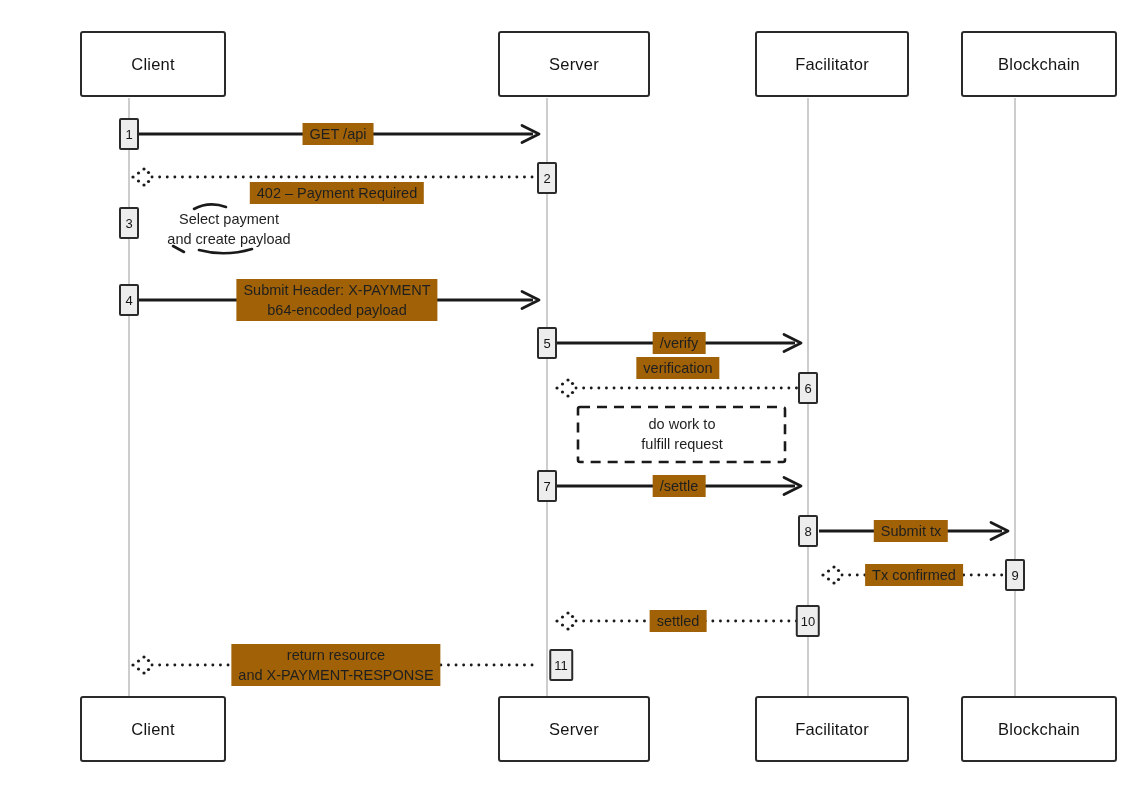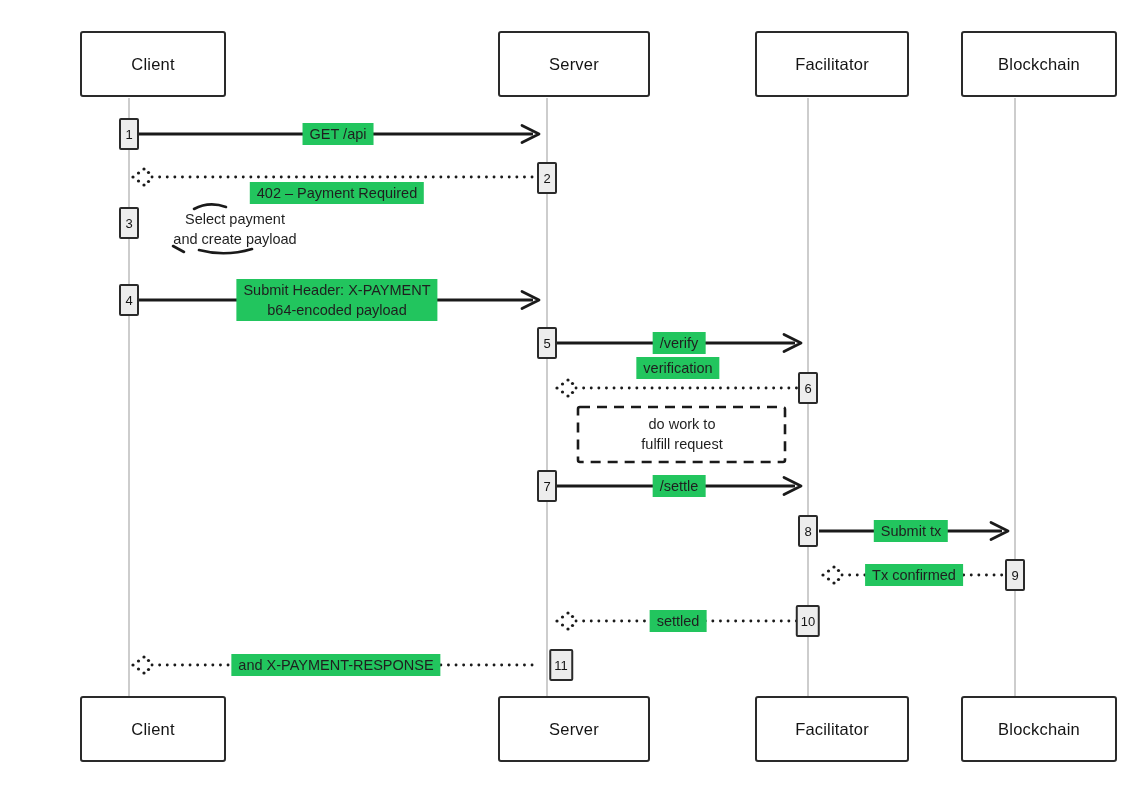--- a/index.html
+++ b/index.html
@@ -21,21 +21,21 @@
   }
   .act{
     position:absolute;transform:translateX(-50%);
     min-width:20px;height:32px;box-sizing:border-box;
     background:#ededed;border:2px solid #2a2a2a;border-radius:2px;
     display:flex;align-items:center;justify-content:center;
     font-size:13px;padding:0 3px;color:#141414;
   }
   .msg-label{
     position:absolute;transform:translate(-50%,-50%);
-    background:#22c55e;padding:1px 7px;
+    background:#a16207;padding:1px 7px;
     font-size:14.5px;line-height:20px;white-space:nowrap;
     text-align:center;color:#1f1f1f;
   }
   .msg-label span{display:block;}
   .plain-label{background:transparent;}
 </style>
 </head>
 <body>
 
 <div class="canvas">
@@ -116,21 +116,21 @@
   <div class="act" style="left:808px;top:372px;">6</div>
   <div class="act" style="left:547px;top:470px;">7</div>
   <div class="act" style="left:808px;top:515px;">8</div>
   <div class="act" style="left:1015px;top:559px;">9</div>
   <div class="act" style="left:808px;top:605px;">10</div>
   <div class="act" style="left:547px;top:649px;margin-left:14px;">11</div>
 
   <div class="msg-label" style="left:338px;top:134px;">GET /api</div>
   <div class="msg-label" style="left:337px;top:193px;">402 – Payment Required</div>
 
-  <div class="msg-label plain-label" style="left:235px;top:229px;">
+  <div class="msg-label plain-label" style="left:229px;top:229px;">
     <span>Select payment</span>
     <span>and create payload</span>
   </div>
 
   <div class="msg-label" style="left:337px;top:300px;">
     <span>Submit Header: X-PAYMENT</span>
     <span>b64-encoded payload</span>
   </div>
 
   <div class="msg-label" style="left:679px;top:343px;">/verify</div>
@@ -140,16 +140,17 @@
     <span>do work to</span>
     <span>fulfill request</span>
   </div>
 
   <div class="msg-label" style="left:679px;top:486px;">/settle</div>
   <div class="msg-label" style="left:911px;top:531px;">Submit tx</div>
   <div class="msg-label" style="left:914px;top:575px;">Tx confirmed</div>
   <div class="msg-label" style="left:678px;top:621px;">settled</div>
 
   <div class="msg-label" style="left:336px;top:665px;">
+    <span>return resource</span>
     <span>and X-PAYMENT-RESPONSE</span>
   </div>
 
 </div>
 
 </body></html>

